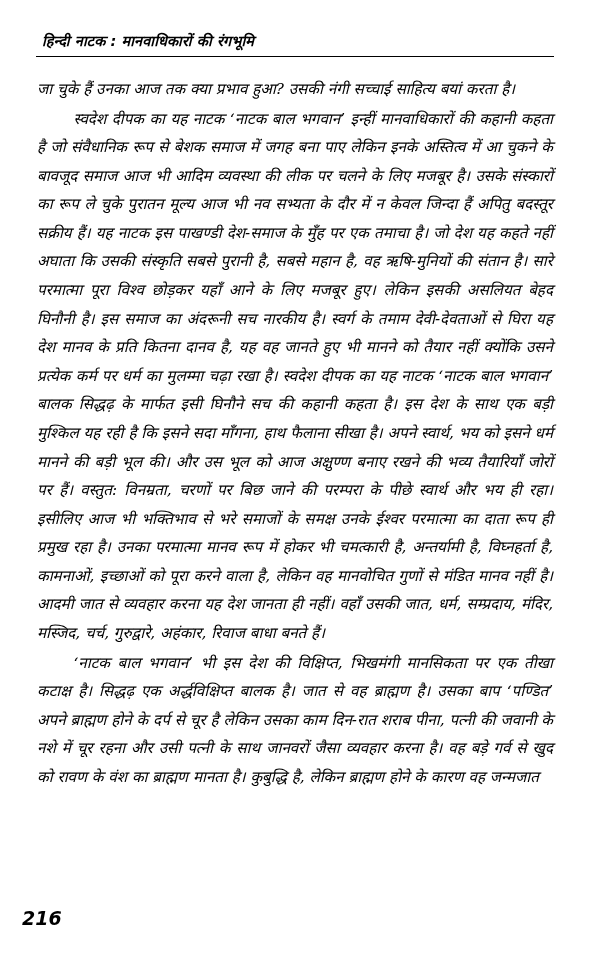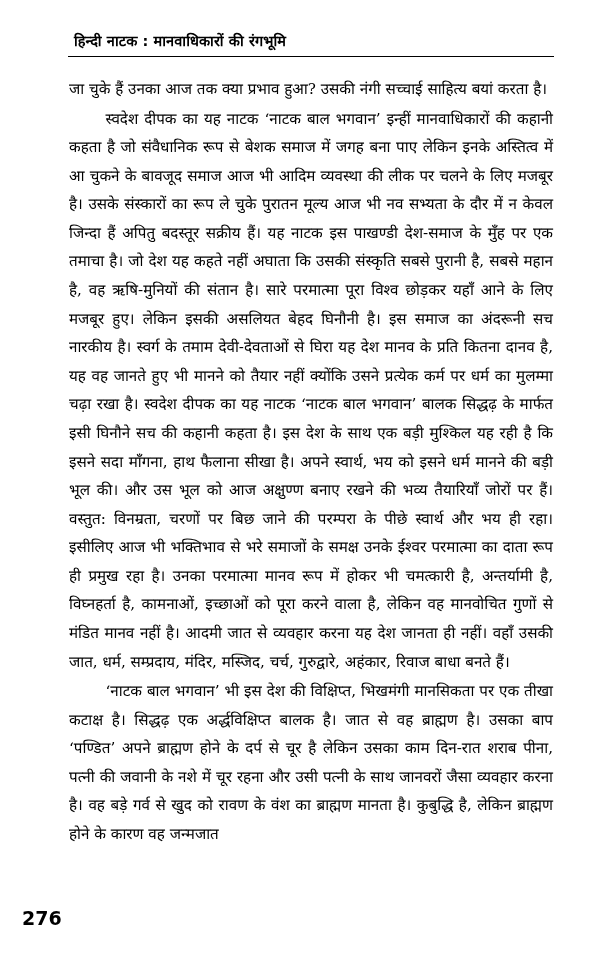--- a/index.html
+++ b/index.html
@@ -12,22 +12,23 @@
     height: 957px;
     font-family: "Liberation Serif", "DejaVu Serif", serif;
     color: #000000;
     position: relative;
     overflow: hidden;
   }
   .page {
     width: 600px;
     height: 951px;
     box-sizing: border-box;
-    padding: 30px 46px 0 68px;
+    padding: 30px 46px 0 36px;
     position: relative;
+    font-style: italic;
   }
   .header {
     font-family: "DejaVu Sans", "Liberation Sans", sans-serif;
     font-weight: bold;
     font-size: 14.5px;
     letter-spacing: 0.1px;
     padding-left: 6px;
     padding-bottom: 6px;
     border-bottom: 1.6px solid #000;
     margin-bottom: 18px;
@@ -63,15 +64,15 @@
 <div class="page">
 
   <div class="header">हिन्दी नाटक : मानवाधिकारों की रंगभूमि</div>
 
   <div class="body-text">
     <p>जा चुके हैं उनका आज तक क्या प्रभाव हुआ? उसकी नंगी सच्चाई साहित्य बयां करता है।</p>
     <p class="indent">स्वदेश दीपक का यह नाटक ‘नाटक बाल भगवान’ इन्हीं मानवाधिकारों की कहानी कहता है जो संवैधानिक रूप से बेशक समाज में जगह बना पाए लेकिन इनके अस्तित्व में आ चुकने के बावजूद समाज आज भी आदिम व्यवस्था की लीक पर चलने के लिए मजबूर है। उसके संस्कारों का रूप ले चुके पुरातन मूल्य आज भी नव सभ्यता के दौर में न केवल जिन्दा हैं अपितु बदस्तूर सक्रीय हैं। यह नाटक इस पाखण्डी देश-समाज के मुँह पर एक तमाचा है। जो देश यह कहते नहीं अघाता कि उसकी संस्कृति सबसे पुरानी है, सबसे महान है, वह ऋषि-मुनियों की संतान है। सारे परमात्मा पूरा विश्व छोड़कर यहाँ आने के लिए मजबूर हुए। लेकिन इसकी असलियत बेहद घिनौनी है। इस समाज का अंदरूनी सच नारकीय है। स्वर्ग के तमाम देवी-देवताओं से घिरा यह देश मानव के प्रति कितना दानव है, यह वह जानते हुए भी मानने को तैयार नहीं क्योंकि उसने प्रत्येक कर्म पर धर्म का मुलम्मा चढ़ा रखा है। स्वदेश दीपक का यह नाटक ‘नाटक बाल भगवान’ बालक सिद्धढ़ के मार्फत इसी घिनौने सच की कहानी कहता है। इस देश के साथ एक बड़ी मुश्किल यह रही है कि इसने सदा माँगना, हाथ फैलाना सीखा है। अपने स्वार्थ, भय को इसने धर्म मानने की बड़ी भूल की। और उस भूल को आज अक्षुण्ण बनाए रखने की भव्य तैयारियाँ जोरों पर हैं। वस्तुत: विनम्रता, चरणों पर बिछ जाने की परम्परा के पीछे स्वार्थ और भय ही रहा। इसीलिए आज भी भक्तिभाव से भरे समाजों के समक्ष उनके ईश्वर परमात्मा का दाता रूप ही प्रमुख रहा है। उनका परमात्मा मानव रूप में होकर भी चमत्कारी है, अन्तर्यामी है, विघ्नहर्ता है, कामनाओं, इच्छाओं को पूरा करने वाला है, लेकिन वह मानवोचित गुणों से मंडित मानव नहीं है। आदमी जात से व्यवहार करना यह देश जानता ही नहीं। वहाँ उसकी जात, धर्म, सम्प्रदाय, मंदिर, मस्जिद, चर्च, गुरुद्वारे, अहंकार, रिवाज बाधा बनते हैं।</p>
     <p class="indent">‘नाटक बाल भगवान’ भी इस देश की विक्षिप्त, भिखमंगी मानसिकता पर एक तीखा कटाक्ष है। सिद्धढ़ एक अर्द्धविक्षिप्त बालक है। जात से वह ब्राह्मण है। उसका बाप ‘पण्डित’ अपने ब्राह्मण होने के दर्प से चूर है लेकिन उसका काम दिन-रात शराब पीना, पत्नी की जवानी के नशे में चूर रहना और उसी पत्नी के साथ जानवरों जैसा व्यवहार करना है। वह बड़े गर्व से खुद को रावण के वंश का ब्राह्मण मानता है। कुबुद्धि है, लेकिन ब्राह्मण होने के कारण वह जन्मजात</p>
   </div>
 
-  <div class="page-number">276</div>
+  <div class="page-number">216</div>
 
 </div>
 
 </body></html>

